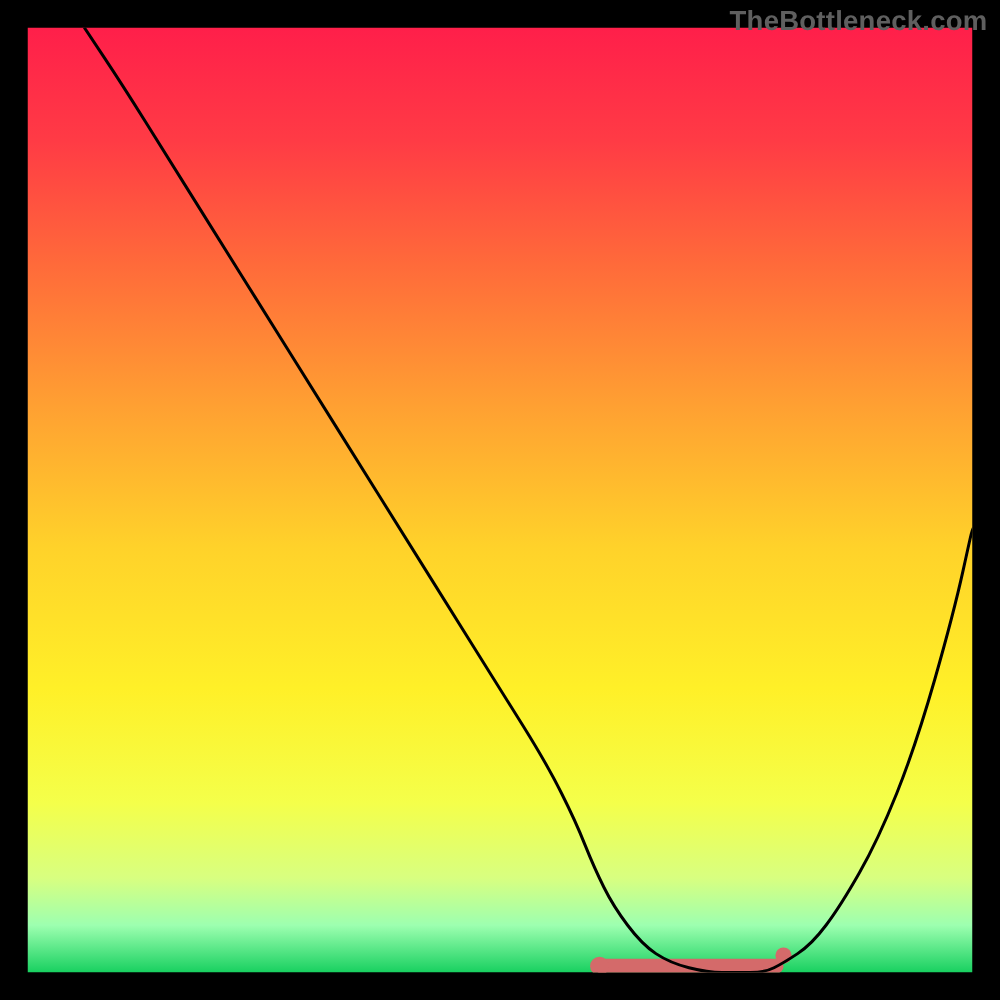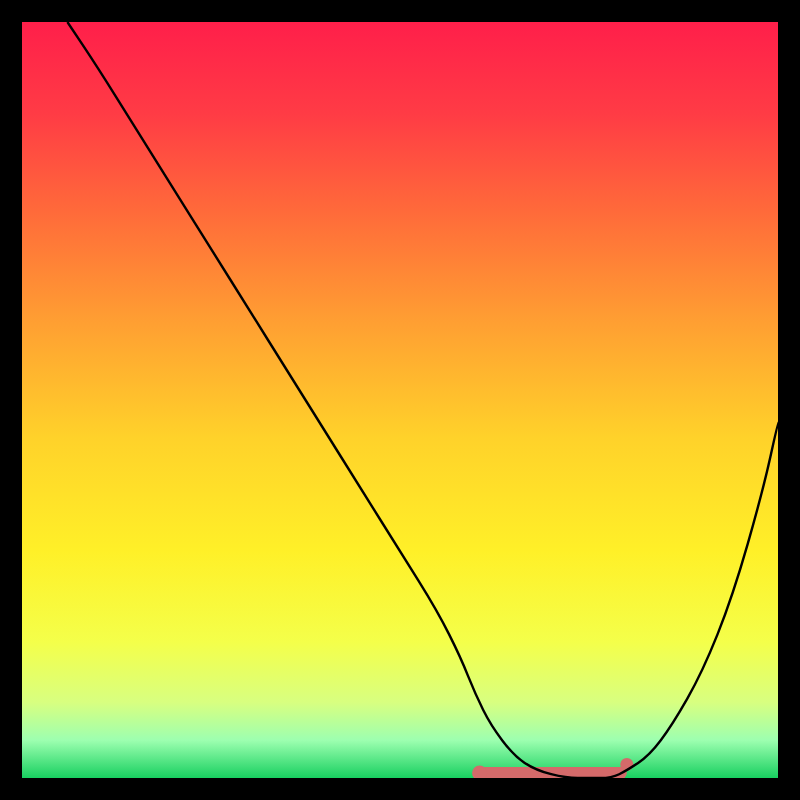--- a/index.html
+++ b/index.html
@@ -36,20 +36,21 @@
   }
   svg {
     display: block;
   }
 </style>
 </head>
 <body>
 
 <div class="frame">
 
+  <div class="watermark">TheBottleneck.com</div>
 
   <div class="plot">
     <svg id="chart-svg" width="756" height="756" viewBox="0 0 756 756">
       <defs>
         <linearGradient id="bg-grad" x1="0" y1="0" x2="0" y2="1">
             <stop offset="0%" stop-color="#ff1f4a"></stop>
             <stop offset="12%" stop-color="#ff3b45"></stop>
             <stop offset="25%" stop-color="#ff6a3a"></stop>
             <stop offset="40%" stop-color="#ffa032"></stop>
             <stop offset="55.00000000000001%" stop-color="#ffd22a"></stop>

